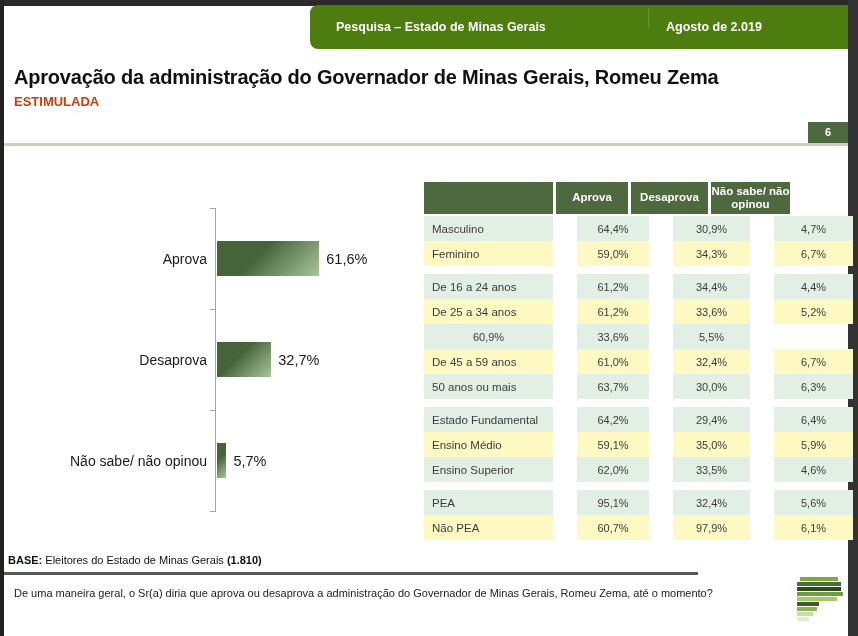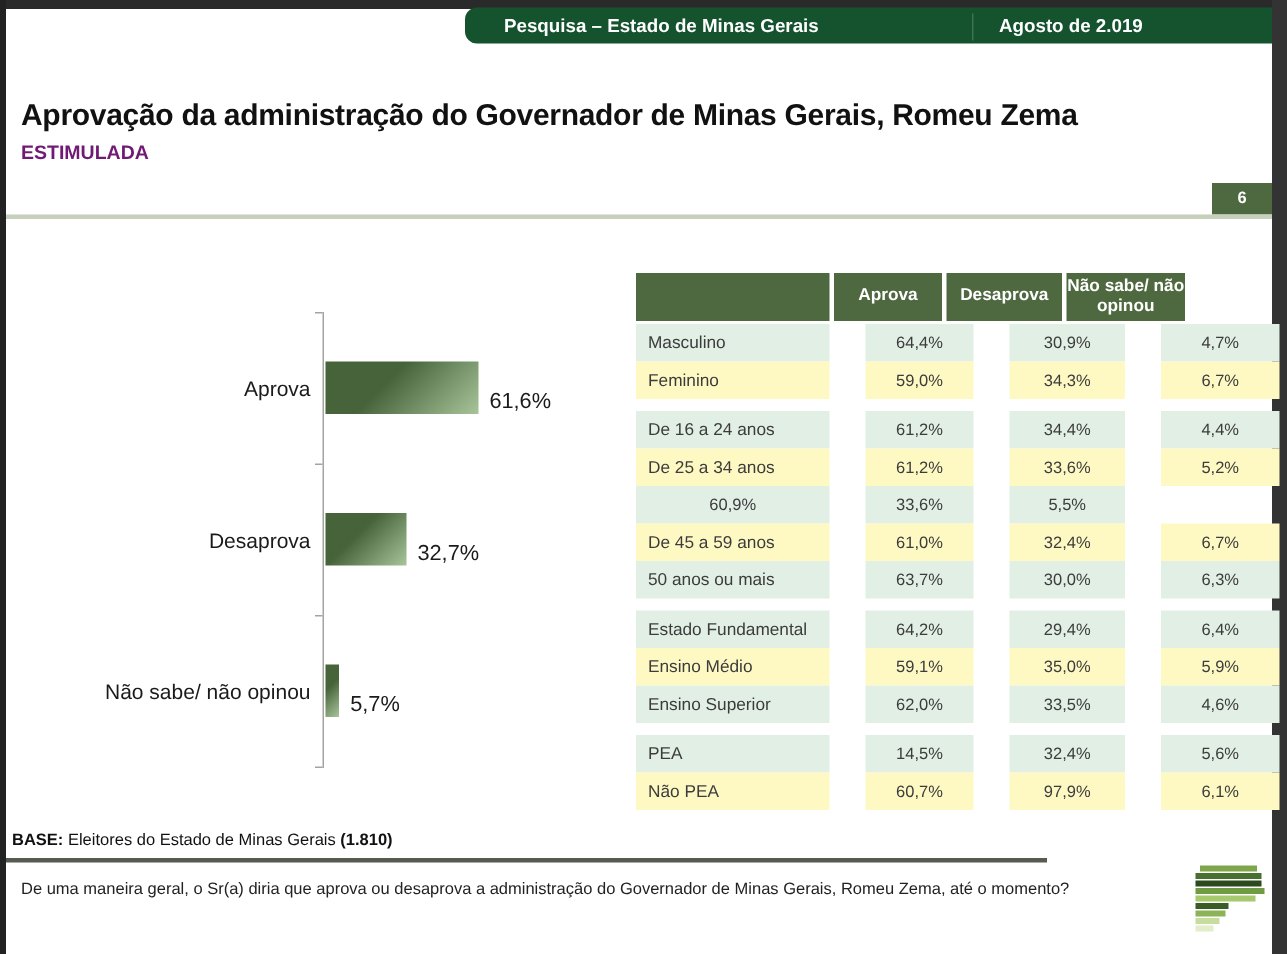--- a/index.html
+++ b/index.html
@@ -5,41 +5,41 @@
   html,body{margin:0;padding:0;background:#fff;}
   .stage{position:relative;width:858px;height:636px;background:#ffffff;overflow:hidden;
          font-family:"Liberation Sans",sans-serif;color:#1a1a1a;}
 
   
   .frame-top{position:absolute;left:0;top:0;width:858px;height:6px;background:#2a2a2a;}
   .frame-left{position:absolute;left:0;top:0;width:4px;height:636px;background:#222;}
   .frame-right{position:absolute;left:848px;top:0;width:10px;height:636px;background:#333;}
 
   
-  .header-bar{position:absolute;left:310px;top:5px;width:538px;height:24px;background:#14532d;
+  .header-bar{position:absolute;left:310px;top:5px;width:538px;height:44px;background:#4d7c0f;
               border-radius:8px 0 0 8px;display:flex;align-items:center;}
   .header-bar .h-left{margin-left:26px;color:#fff;font-weight:bold;font-size:12.5px;}
   .header-bar .h-div{position:absolute;left:338px;top:4px;width:1px;height:18px;background:rgba(255,255,255,0.18);}
   .header-bar .h-right{position:absolute;left:356px;color:#fff;font-weight:bold;font-size:12.5px;}
 
   .slide-title{position:absolute;left:14px;top:66px;width:812px;font-size:20px;font-weight:bold;
                letter-spacing:-0.2px;color:#111;}
-  .slide-subtitle{position:absolute;left:14px;top:94px;font-size:13px;font-weight:bold;color:#701a75;}
+  .slide-subtitle{position:absolute;left:14px;top:94px;font-size:13px;font-weight:bold;color:#c2410c;}
 
   .page-badge{position:absolute;left:808px;top:122px;width:40px;height:21px;background:#4e693f;
               color:#fff;font-size:11px;font-weight:bold;text-align:center;line-height:21px;}
   .title-rule{position:absolute;left:4px;top:143px;width:844px;height:3px;background:#c6d0bb;}
 
   
   .chart{position:absolute;left:62px;top:208px;width:352px;height:304px;}
   .axis{position:absolute;left:153px;top:0;width:1px;height:304px;background:#a3a3a3;}
   .tick{position:absolute;left:148px;width:5px;height:1px;background:#a3a3a3;}
   .chart-row{position:absolute;left:0;width:352px;height:101px;display:flex;align-items:center;}
   .cat{width:145px;text-align:right;padding-right:9px;font-size:14px;color:#1a1a1a;white-space:nowrap;}
-  .barwrap{display:flex;align-items:flex-end;margin-left:1px;}
+  .barwrap{display:flex;align-items:center;margin-left:1px;}
   .bar{height:35px;background:linear-gradient(135deg,#46633a 40%,#a8c59a 100%);}
   .bar-value{margin-left:7px;font-size:14.5px;color:#1a1a1a;white-space:nowrap;}
 
   
   .dtable{position:absolute;left:424px;top:182px;width:366px;}
   .trow,.thead{display:grid;grid-template-columns:129px 72px 77px 79px;column-gap:3px;}
   .thead{height:32px;margin-bottom:2px;}
   .thead .th{background:#4e693f;color:#fff;font-weight:bold;font-size:11.5px;line-height:1.15;
              display:flex;align-items:center;justify-content:center;text-align:center;}
   .trow{height:25px;gap:24px;}
@@ -192,21 +192,21 @@
         <div class="tc label">Ensino Superior</div>
         <div class="tc val">62,0%</div>
         <div class="tc val">33,5%</div>
         <div class="tc val">4,6%</div>
       </div>
     </div>
 
     <div class="tgroup">
       <div class="trow rg">
         <div class="tc label">PEA</div>
-        <div class="tc val">14,5%</div>
+        <div class="tc val">95,1%</div>
         <div class="tc val">32,4%</div>
         <div class="tc val">5,6%</div>
       </div>
       <div class="trow rw">
         <div class="tc label">Não PEA</div>
         <div class="tc val">60,7%</div>
         <div class="tc val">97,9%</div>
         <div class="tc val">6,1%</div>
       </div>
     </div>

